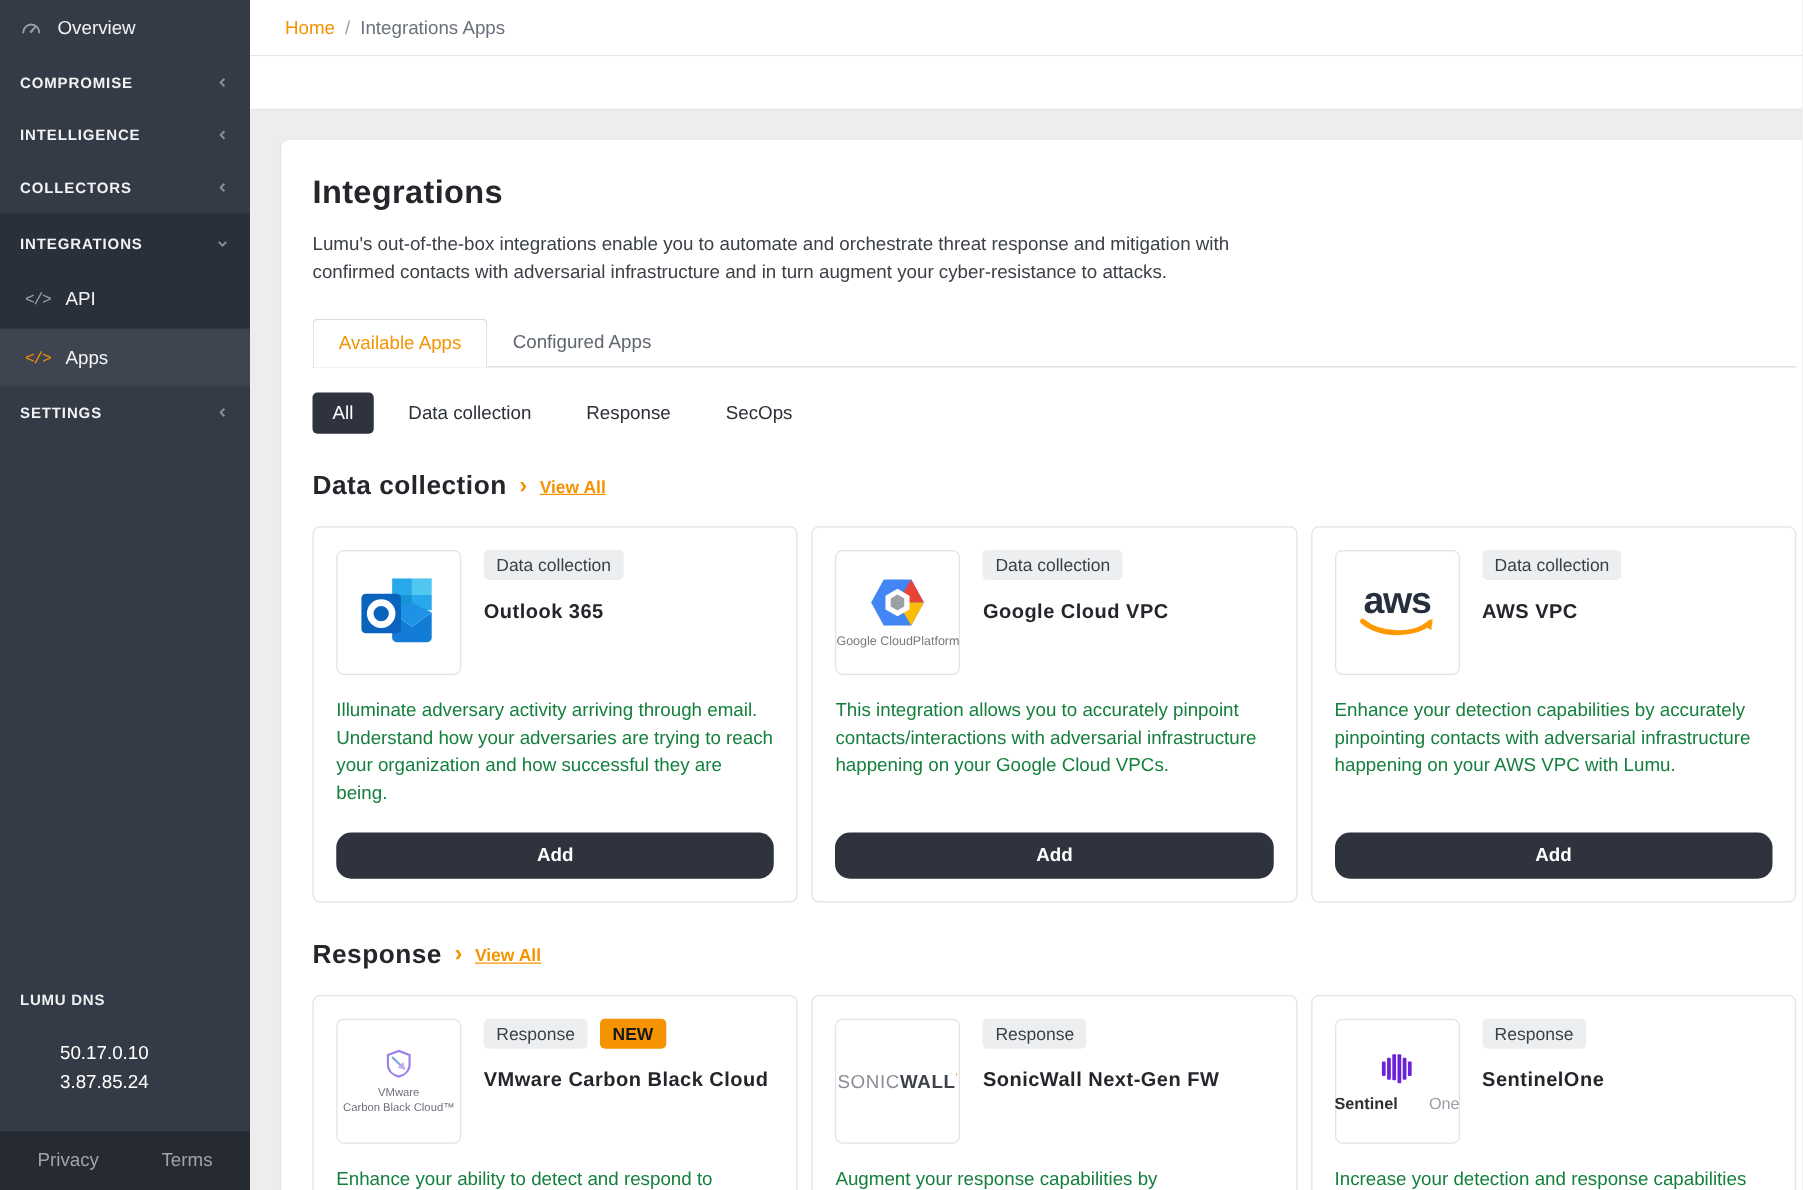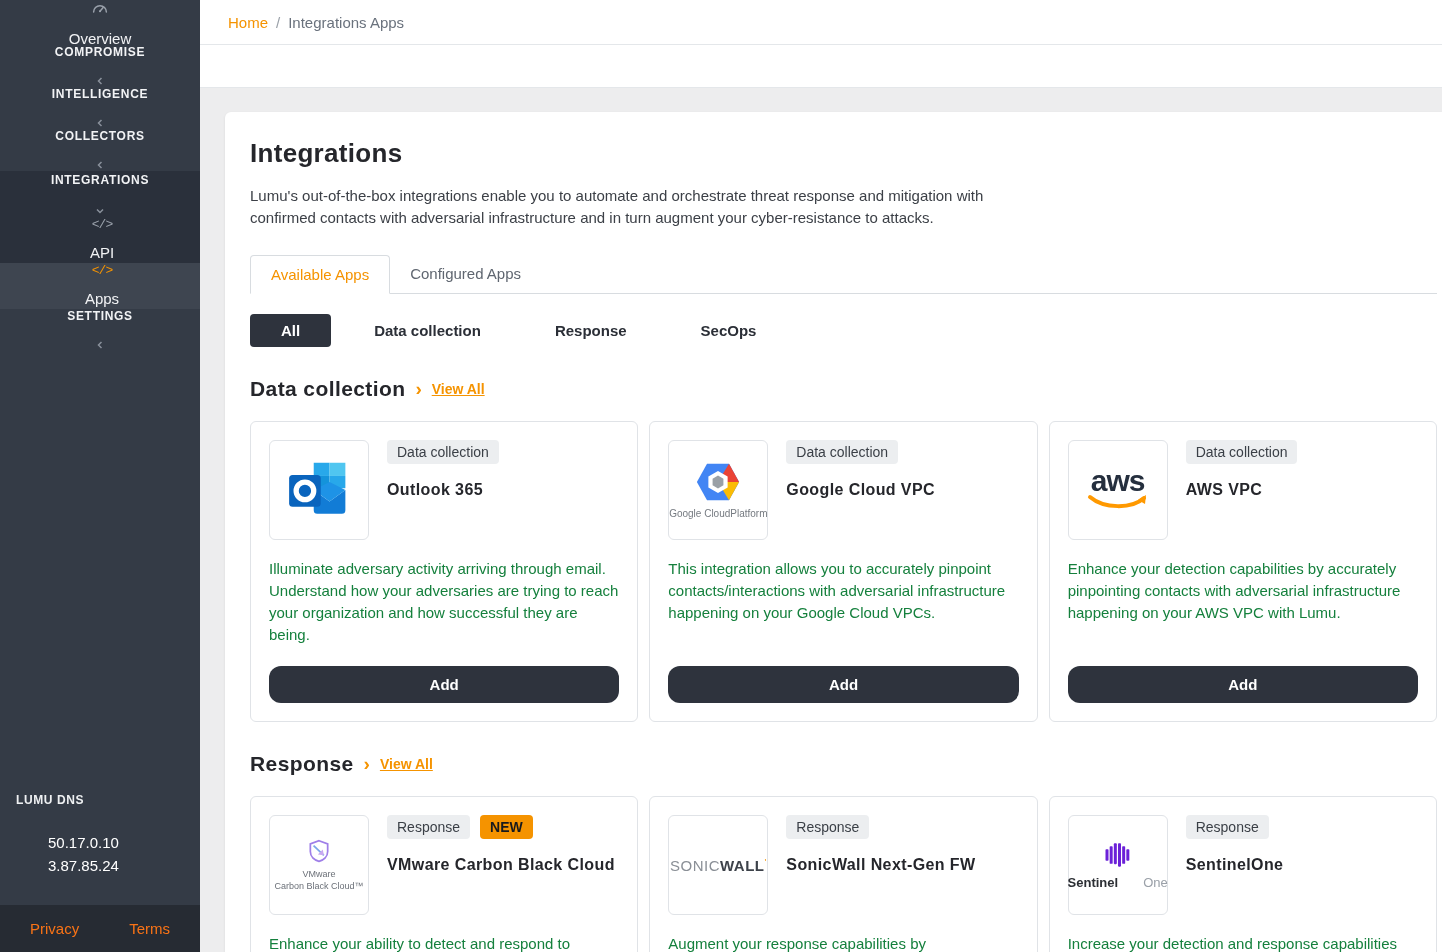--- a/index.html
+++ b/index.html
@@ -1,56 +1,56 @@
 <!DOCTYPE html>
 <html><head>
 <meta charset="utf-8">
 <style>
   * { margin:0; padding:0; box-sizing:border-box; }
   html,body { font-family:"Liberation Sans", sans-serif; background:#ededee; }
   .app { width:1442px; height:952px; display:flex; overflow:hidden; background:#ededee; }
 
   
   .sidebar { width:200px; min-width:200px; height:100%; background:#343b46; color:#fff; display:flex; flex-direction:column; }
-  .side-row { display:flex; align-items:center; padding:0 16px; cursor:pointer;flex-direction:column; }
+  .side-row { display:flex; align-items:center; padding:0 16px; cursor:pointer; }
   .overview-row { height:45px; gap:12px; font-size:15px; color:#f2f3f5; }
   .side-section { height:42px; justify-content:space-between; font-size:12px; font-weight:bold; letter-spacing:.7px; color:#f2f3f5; }
   .integrations-block { background:#2a303b; padding:2px 0; }
   .integrations-block .side-section { height:44px; }
   .child-row { height:44px; gap:12px; font-size:15px; color:#f2f3f5; padding-left:20px; }
   .child-row.active { background:#3e4550; height:46px; }
   .code-glyph { font-family:"Liberation Mono", monospace; font-size:13px; color:#9aa1ab; letter-spacing:-1px; }
   .code-glyph.orange { color:#f59300; }
   .chev-icon { color:#8a919c; display:flex; align-items:center; }
   .side-spacer { flex:1; }
   .dns-block { padding:0 16px 28px 16px; }
   .dns-label { font-size:12px; font-weight:bold; letter-spacing:.6px; color:#eef0f2; }
   .dns-ips { margin-top:24px; padding-left:32px; font-size:15px; line-height:23px; color:#fff; }
-  .side-footer { height:47px; background:#262b33; display:flex; align-items:center; padding-left:30px; gap:50px; font-size:15px; color:#f97316; }
+  .side-footer { height:47px; background:#262b33; display:flex; align-items:center; padding-left:30px; gap:50px; font-size:15px; color:#a3a3a3; }
   .side-footer span { cursor:pointer; }
 
   
   .main { flex:1; display:flex; flex-direction:column; min-width:0; }
   .topbar { height:45px; background:#fff; border-bottom:1px solid #e4e7ea; display:flex; align-items:center; padding:0 28px; font-size:15px; }
   .crumb-home { color:#f59300; cursor:pointer; }
   .crumb-sep { color:#9aa0a8; margin:0 8px; }
   .crumb-cur { color:#6a727d; }
   .subbar { height:43px; background:#fff; border-bottom:1px solid #e4e7ea; }
   .content { flex:1; padding:24px 0 0 25px; overflow:hidden; background:#ededee; }
   .panel { background:#fff; border-radius:6px 0 0 0; box-shadow:0 1px 3px rgba(0,0,0,.08); height:100%; padding:26px 5px 0 25px; overflow:hidden; }
 
   .page-title { font-size:26px; font-weight:bold; color:#25262b; letter-spacing:.3px; }
   .page-desc { margin-top:16px; font-size:15px; line-height:22px; color:#3c4047; max-width:790px; }
 
   .tabs { display:flex; border-bottom:1px solid #d8dce0; margin-top:26px; }
   .tab { padding:10px 20px; font-size:15px; color:#5f6670; cursor:pointer; margin-bottom:-1px; }
   .tab.active { color:#f59300; border:1px solid #d8dce0; border-bottom:1px solid #fff; border-radius:4px 4px 0 0; background:#fff; }
 
   .filters { display:flex; align-items:center; margin-top:20px; }
-  .filter { padding:8px 31px; margin-right:12px; font-size:15px; font-weight:bold; color:#2b2f37; border-radius:4px; cursor:pointer; }
+  .filter { padding:8px 16px; margin-right:12px; font-size:15px; font-weight:normal; color:#2b2f37; border-radius:4px; cursor:pointer; }
   .filter.active { background:#2e333d; color:#fff; }
 
   .section-head { display:flex; align-items:center; gap:10px; margin-top:30px; }
   .section-title { font-size:21px; font-weight:bold; color:#25262b; letter-spacing:.4px; }
   .section-chev { color:#f59300; font-size:19px; font-weight:bold; }
   .view-all { color:#f59300; font-size:14px; font-weight:bold; text-decoration:underline; cursor:pointer; }
 
   .cards { display:grid; grid-template-columns:repeat(3,1fr); gap:11px; margin-top:20px; }
   .card { border:1px solid #e0e3e7; border-radius:6px; padding:18px; background:#fff; }
   .card-head { display:flex; gap:18px; }

